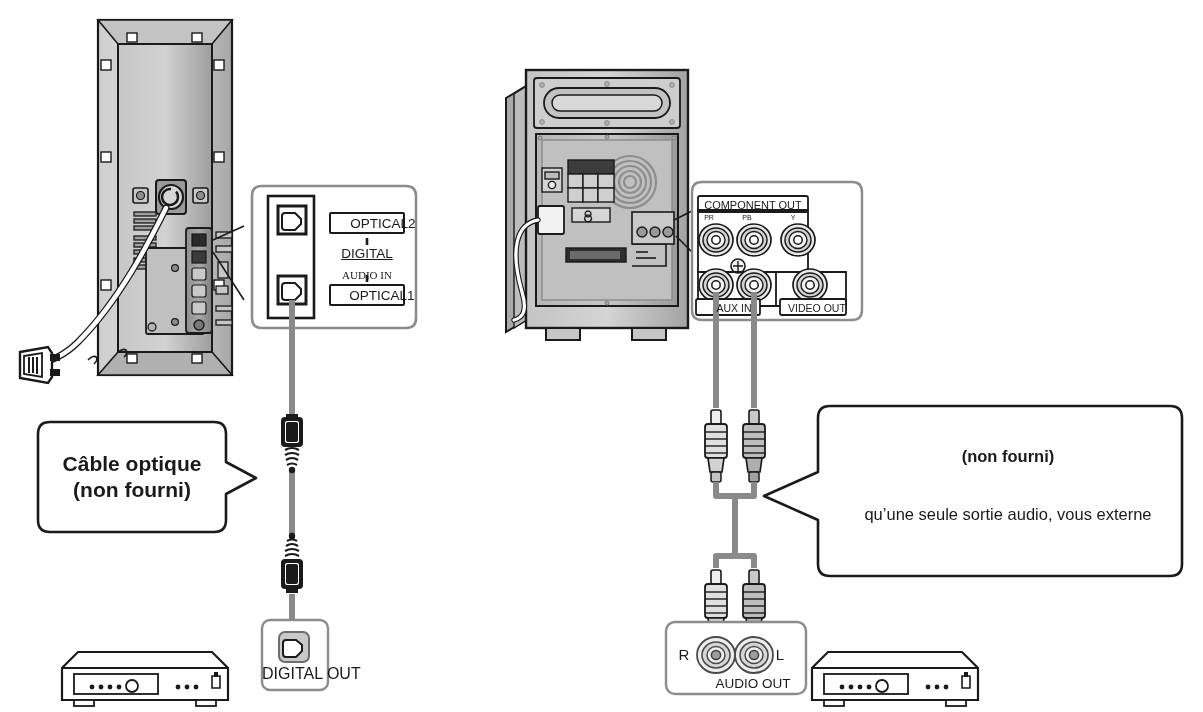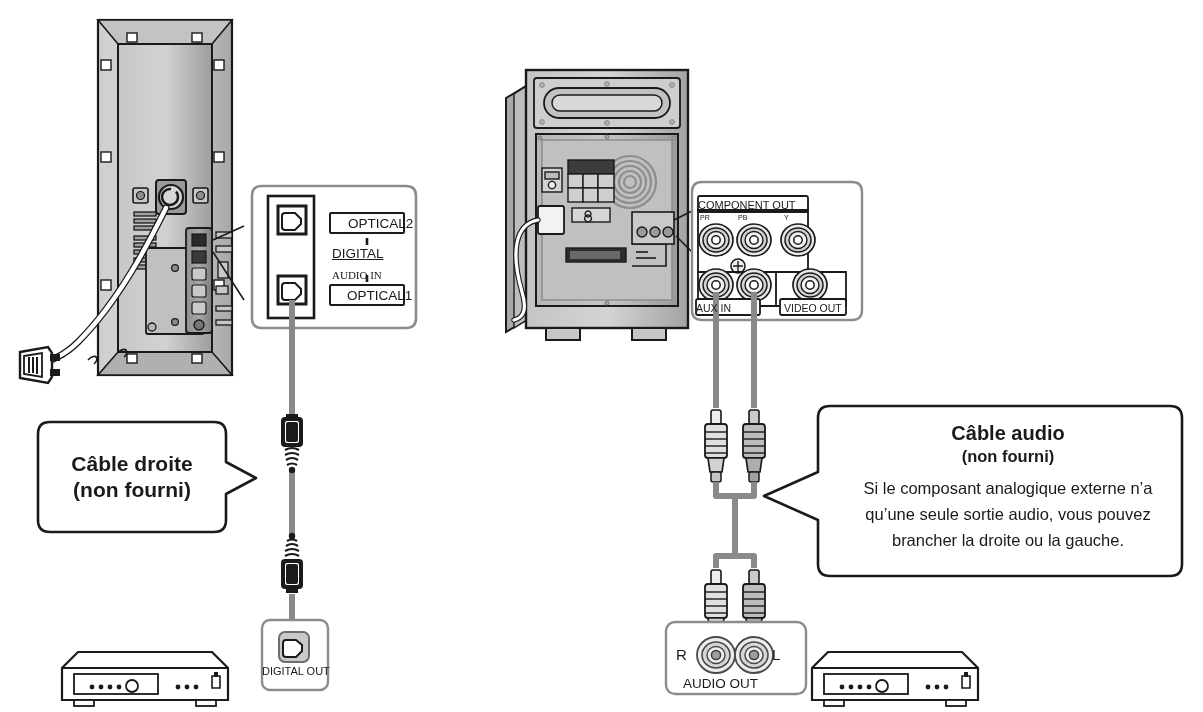--- a/index.html
+++ b/index.html
@@ -3,21 +3,21 @@
 <meta charset="utf-8">
 <style>
   html,body{margin:0;padding:0;background:#ffffff;}
   body{width:1203px;height:712px;font-family:"Liberation Sans",sans-serif;overflow:hidden;}
   #stage{position:relative;width:1203px;height:712px;background:#fff;}
   .abs{position:absolute;}
   svg{display:block;}
   .txt{position:absolute;white-space:pre;color:#1a1a1a;}
   .callout-title{font-weight:bold;text-align:center;line-height:1.18;}
   .callout-body{text-align:center;line-height:1.30;}
-  .lbl{font-weight:normal;text-align:left;}
+  .lbl{font-weight:normal;text-align:center;}
 </style>
 </head>
 <body>
 
 <div id="stage">
 
   <div class="abs" style="left:0;top:0;">
   <svg width="460" height="712" viewBox="0 0 460 712">
     <defs>
       <linearGradient id="gPanel" x1="0" y1="0" x2="1" y2="0">
@@ -219,24 +219,24 @@
       <rect x="196" y="700" width="20" height="6" fill="#ffffff" stroke="#1a1a1a" stroke-width="1.8"></rect>
     </g>
   </svg>
   </div>
 
   <div class="txt lbl" style="left:348px;top:216px;width:70px;font-size:13.5px;">OPTICAL2</div>
   <div class="txt lbl" style="left:332px;top:246px;width:70px;font-size:13.5px;text-decoration:underline;">DIGITAL</div>
   <div class="txt lbl" style="left:332px;top:269px;width:70px;font-size:11px;font-family:Liberation Serif, serif;">AUDIO IN</div>
   <div class="txt lbl" style="left:332px;top:288px;width:70px;font-size:13.5px;padding-left:15px;">OPTICAL1</div>
 
-  <div class="txt callout-title" style="left:42px;top:452px;width:180px;font-size:21px;">Câble droite</div>
+  <div class="txt callout-title" style="left:42px;top:452px;width:180px;font-size:21px;">Câble optique</div>
   <div class="txt callout-title" style="left:42px;top:478px;width:180px;font-size:21px;">(non fourni)</div>
 
-  <div class="txt lbl" style="left:262px;top:665px;width:66px;font-size:11px;">DIGITAL OUT</div>
+  <div class="txt lbl" style="left:262px;top:665px;width:66px;font-size:16px;">DIGITAL OUT</div>
 
   <div class="abs" style="left:480px;top:0;">
   <svg width="723" height="712" viewBox="0 0 723 712">
     <defs>
       <linearGradient id="rBody" x1="0" y1="0" x2="1" y2="0">
         <stop offset="0" stop-color="#c4c4c4"></stop>
             <stop offset="0.5" stop-color="#d4d4d4"></stop>
         <stop offset="1" stop-color="#a3a3a3"></stop>
       </linearGradient>
       <linearGradient id="rInner" x1="0" y1="0" x2="1" y2="0">
@@ -501,23 +501,20 @@
   </svg>
   </div>
 
   <div class="txt lbl" style="left:698px;top:199px;width:110px;font-size:11px;">COMPONENT OUT</div>
   <div class="txt lbl" style="left:700px;top:214px;width:18px;font-size:7px;">PR</div>
   <div class="txt lbl" style="left:738px;top:214px;width:18px;font-size:7px;">PB</div>
   <div class="txt lbl" style="left:784px;top:214px;width:18px;font-size:7px;">Y</div>
   <div class="txt lbl" style="left:696px;top:302px;width:76px;font-size:10.5px;">AUX IN</div>
   <div class="txt lbl" style="left:784px;top:302px;width:66px;font-size:10.5px;">VIDEO OUT</div>
 
-  <div class="txt callout-title" style="left:838px;top:422px;width:340px;font-size:20px;">Câble audio</div>
   <div class="txt callout-title" style="left:838px;top:447px;width:340px;font-size:16.5px;">(non fourni)</div>
-  <div class="txt callout-body" style="left:828px;top:478px;width:360px;font-size:16.5px;">Si le composant analogique externe n’a</div>
-  <div class="txt callout-body" style="left:828px;top:504px;width:360px;font-size:16.5px;">qu’une seule sortie audio, vous pouvez</div>
-  <div class="txt callout-body" style="left:828px;top:530px;width:360px;font-size:16.5px;">brancher la droite ou la gauche.</div>
+  <div class="txt callout-body" style="left:828px;top:504px;width:360px;font-size:16.5px;">qu’une seule sortie audio, vous externe</div>
 
   <div class="txt lbl" style="left:676px;top:646px;width:16px;font-size:15px;">R</div>
   <div class="txt lbl" style="left:772px;top:646px;width:16px;font-size:15px;">L</div>
   <div class="txt lbl" style="left:666px;top:676px;width:140px;font-size:13.5px;padding-left:17px;">AUDIO OUT</div>
 
 </div>
 
 </body></html>

